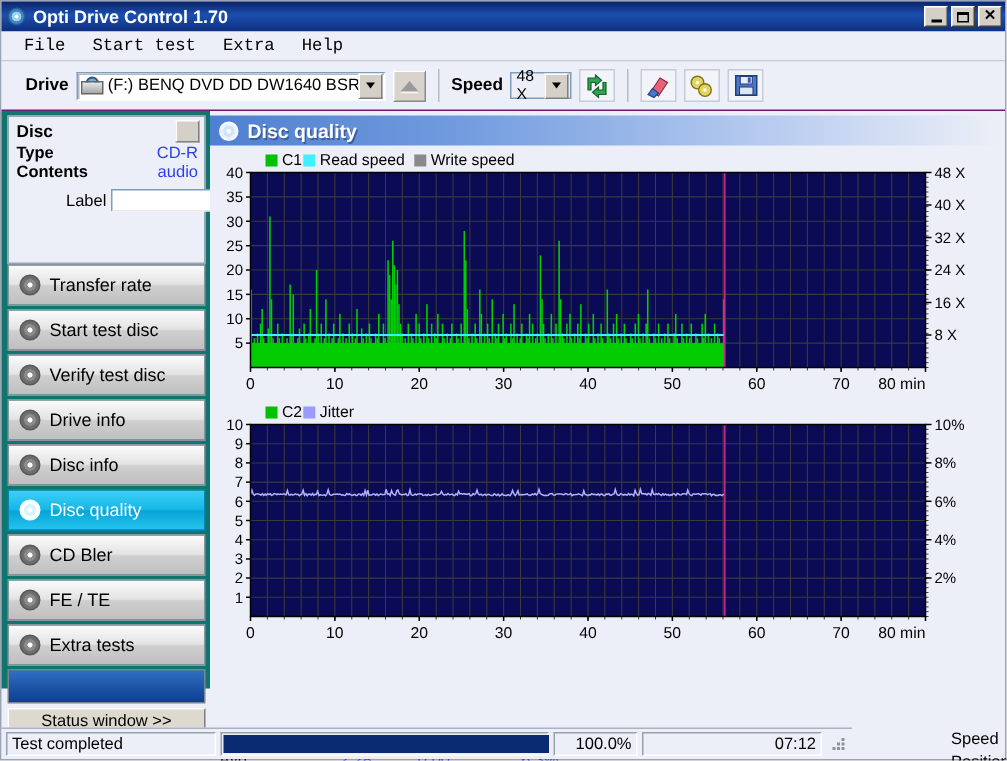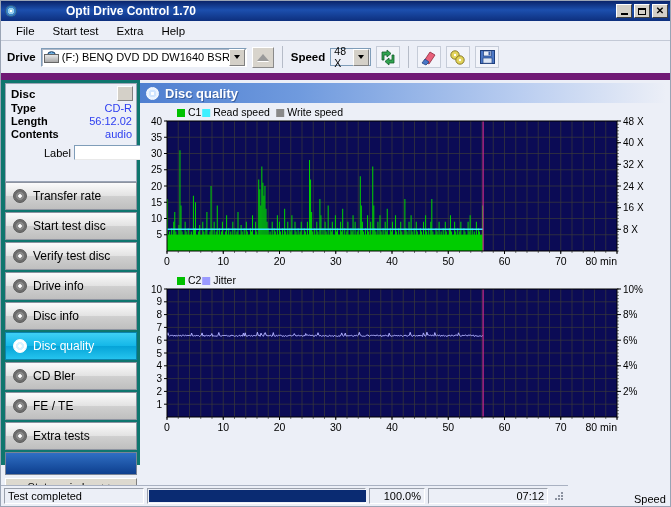--- a/index.html
+++ b/index.html
@@ -15,21 +15,20 @@
     border:1px solid #9aa4b5;
     box-sizing:border-box;
   }
   
   .titlebar{
     height:20px;
     background:linear-gradient(180deg,#0a246a 0%,#1c4fae 45%,#0d2f7d 100%);
     display:flex;align-items:center;
     padding:0 2px 0 3px;
     box-sizing:border-box;
-    gap:44px;
   }
   .title-icon{
     width:14px;height:14px;margin-right:4px;flex:0 0 auto;
     position:relative;
   }
   .title-icon .disc{
     position:absolute;left:1px;top:1px;width:12px;height:12px;border-radius:50%;
     background:radial-gradient(circle at 50% 50%,#fff 0 18%,#9ad1ef 20% 45%,#3b86c9 48% 75%,#d8e8f4 78% 100%);
     border:1px solid #2b5b86;
     box-sizing:border-box;
@@ -50,26 +49,26 @@
   }
   .win-btn .gl-min{display:block;width:7px;height:2px;background:#000;margin-top:5px;}
   .win-btn .gl-max{display:block;width:8px;height:7px;border:1px solid #000;border-top-width:2px;box-sizing:border-box;}
   .win-btn .gl-close{font-size:10px;font-weight:bold;}
   
   .menubar{
     height:19px;background:#eceff7;display:flex;align-items:center;
     padding-left:6px;border-bottom:1px solid #c3c9d6;
   }
   .menu-item{
-    padding:2px 9px;color:#000;font-size:11.5px;white-space:nowrap;
+    padding:2px 9px;color:#000;font-size:11.5px;white-space:nowrap;font-family:Liberation Mono, monospace;
   }
   
   .toolbar{
     height:32px;background:#eceff7;display:flex;align-items:center;
-    padding-left:6px;gap:5px;border-bottom:7px solid #701a75;
+    padding-left:16px;gap:5px;border-bottom:1px solid #701a75;
   }
   .tb-label{font-size:11.5px;font-weight:bold;color:#000;}
   .drive-combo{
     width:206px;height:19px;background:#fff;border:1px solid;
     border-color:#7f9db9 #fff #fff #7f9db9;
     box-shadow:inset 1px 1px 0 #b0b8c8;
     display:flex;align-items:center;box-sizing:border-box;
     font-size:11px;
   }
   .drive-ico{
@@ -321,24 +320,20 @@
 
     <div class="sidebar">
       <div class="disc-panel">
         <div class="disc-head">
           <b>Disc</b>
           <div class="btn-sq"></div>
         </div>
         <div class="disc-row">
           <span class="k">Type</span>
           <span class="v">CD-R</span>
-        </div>
-        <div class="disc-row">
-          <span class="k">Length</span>
-          <span class="v">56:12.02</span>
         </div>
         <div class="disc-row">
           <span class="k">Contents</span>
           <span class="v">audio</span>
         </div>
         <div class="label-row">
           <span class="k">Label</span>
           <input class="label-inp" type="text" value="" style="">
           <div class="disc-btn">
               <span class="cd"></span>

